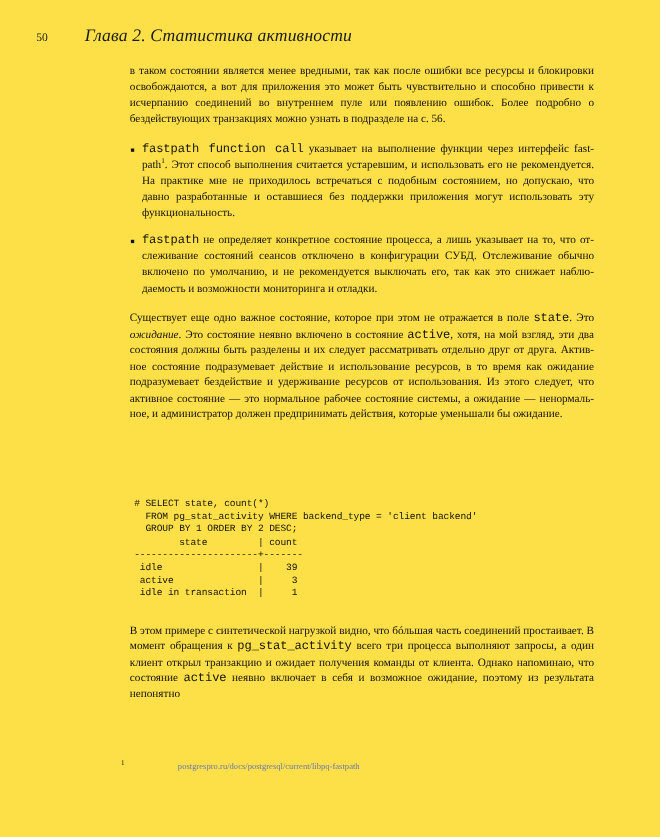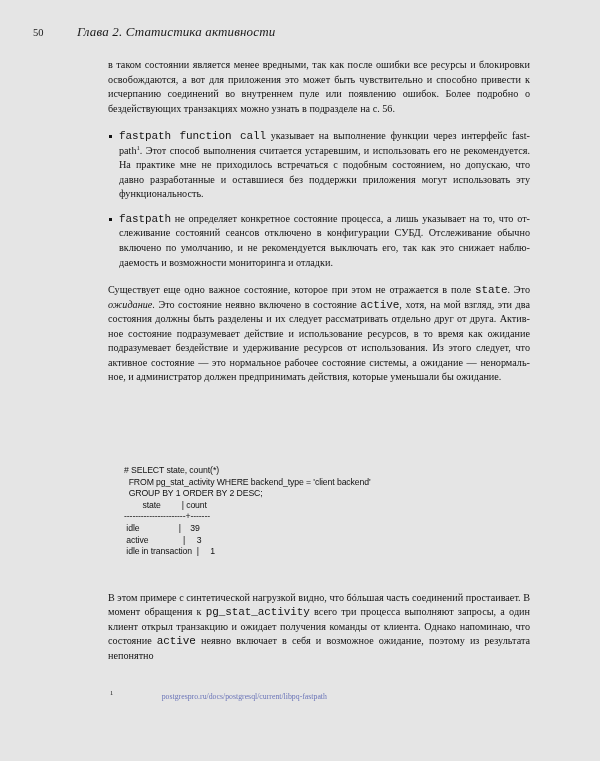--- a/index.html
+++ b/index.html
@@ -12,21 +12,21 @@
     height: 761px;
     position: relative;
     overflow: hidden;
     font-family: "Liberation Serif", serif;
     color: #1a1a1a;
   }
 
   .page {
     position: absolute;
     inset: 0;
-    background: #e5e5e5;
+    background: #fde047;
   }
 
   
   .running-head {
     position: absolute;
     top: 24px;
     left: 33px;
     right: 33px;
     height: 16px;
     display: flex;
@@ -35,30 +35,30 @@
   .folio {
     font-family: "Liberation Serif", serif;
     font-size: 10.5px;
     color: #1a1a1a;
     width: 44px;
     flex: none;
   }
   .chapter-title {
     font-family: "Liberation Serif", serif;
     font-style: italic;
-    font-size: 13px;
+    font-size: 16px;
     color: #1a1a1a;
     letter-spacing: 0.15px;
   }
 
   
   .text-column {
     position: absolute;
     top: 58px;
-    left: 108px;
+    left: 118px;
     width: 422px;
   }
 
   p.body-text {
     margin: 0;
     font-size: 10.2px;
     line-height: 14.55px;
     text-align: justify;
     text-justify: inter-word;
     hyphens: manual;
@@ -113,22 +113,22 @@
     margin: 0;
     font-family: "Liberation Sans", sans-serif;
     font-weight: bold;
     font-size: 11.4px;
     letter-spacing: 0.05px;
     color: #000000;
   }
 
   
   pre.code-block {
-    margin: 16px;
-    font-family: Liberation Sans, sans-serif;
+    margin: 4px;
+    font-family: Liberation Mono, monospace;
     font-size: 8.7px;
     line-height: 11.6px;
     letter-spacing: -0.1px;
     color: #111111;
     white-space: pre;
   }
 
   
   .footnote {
     position: absolute;

